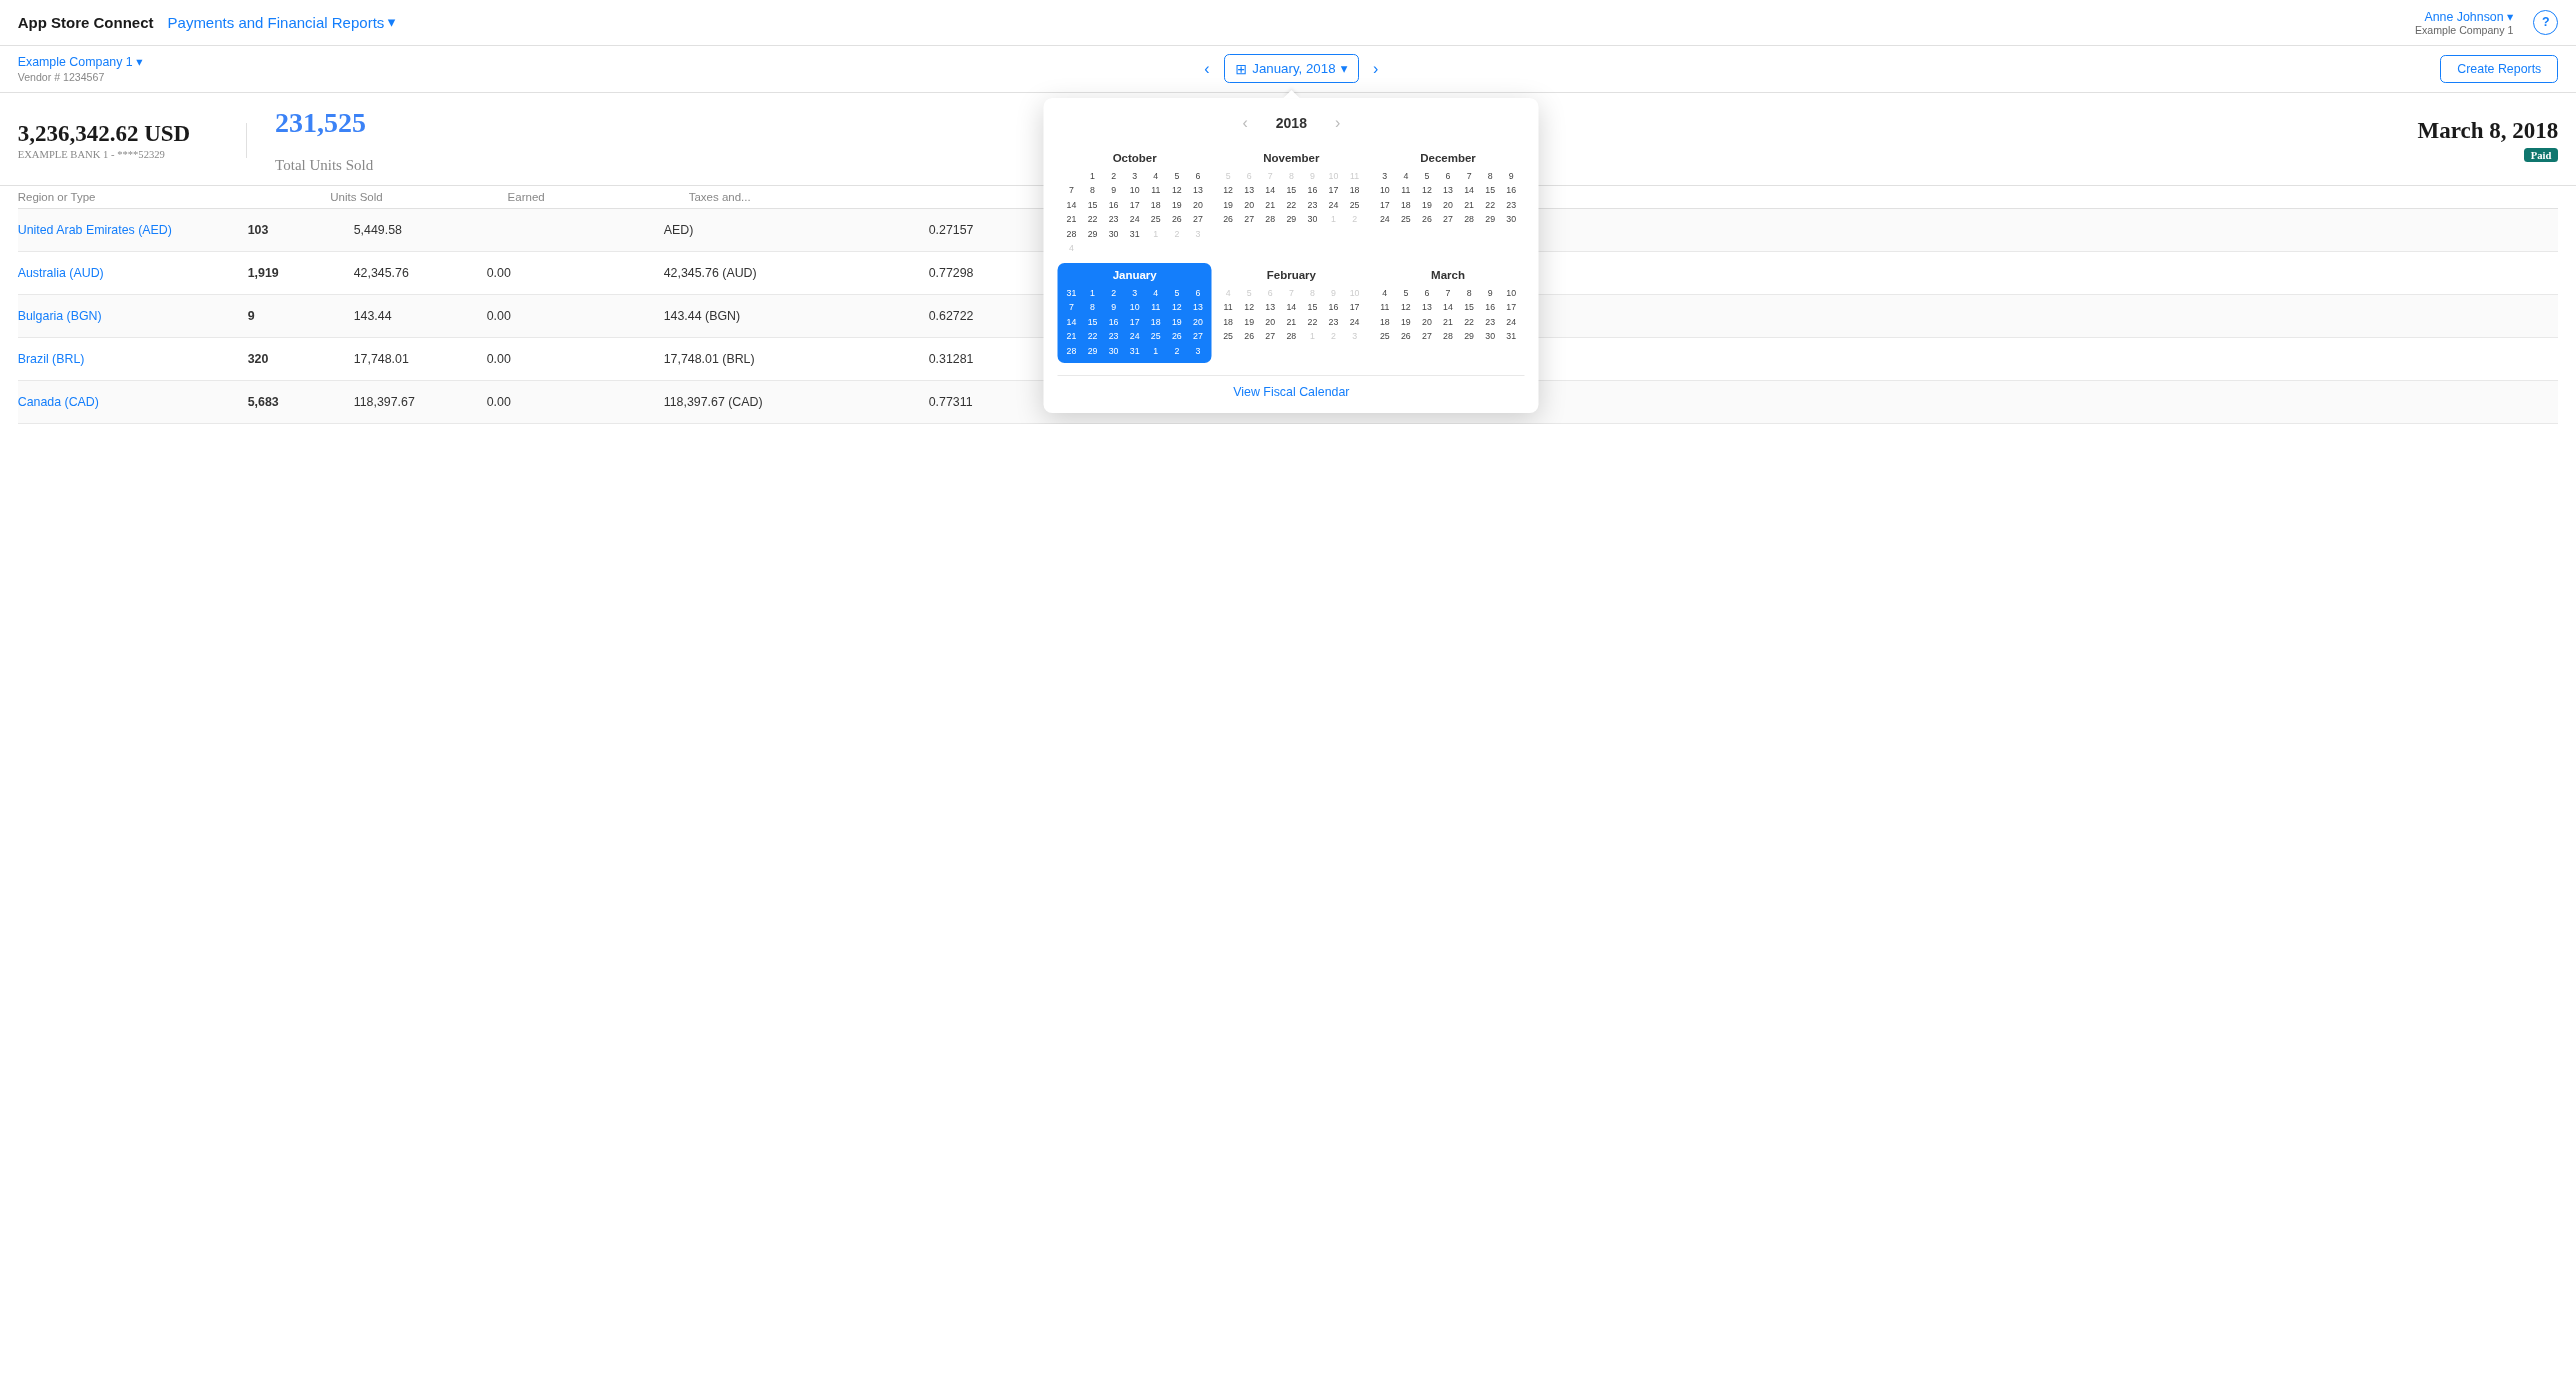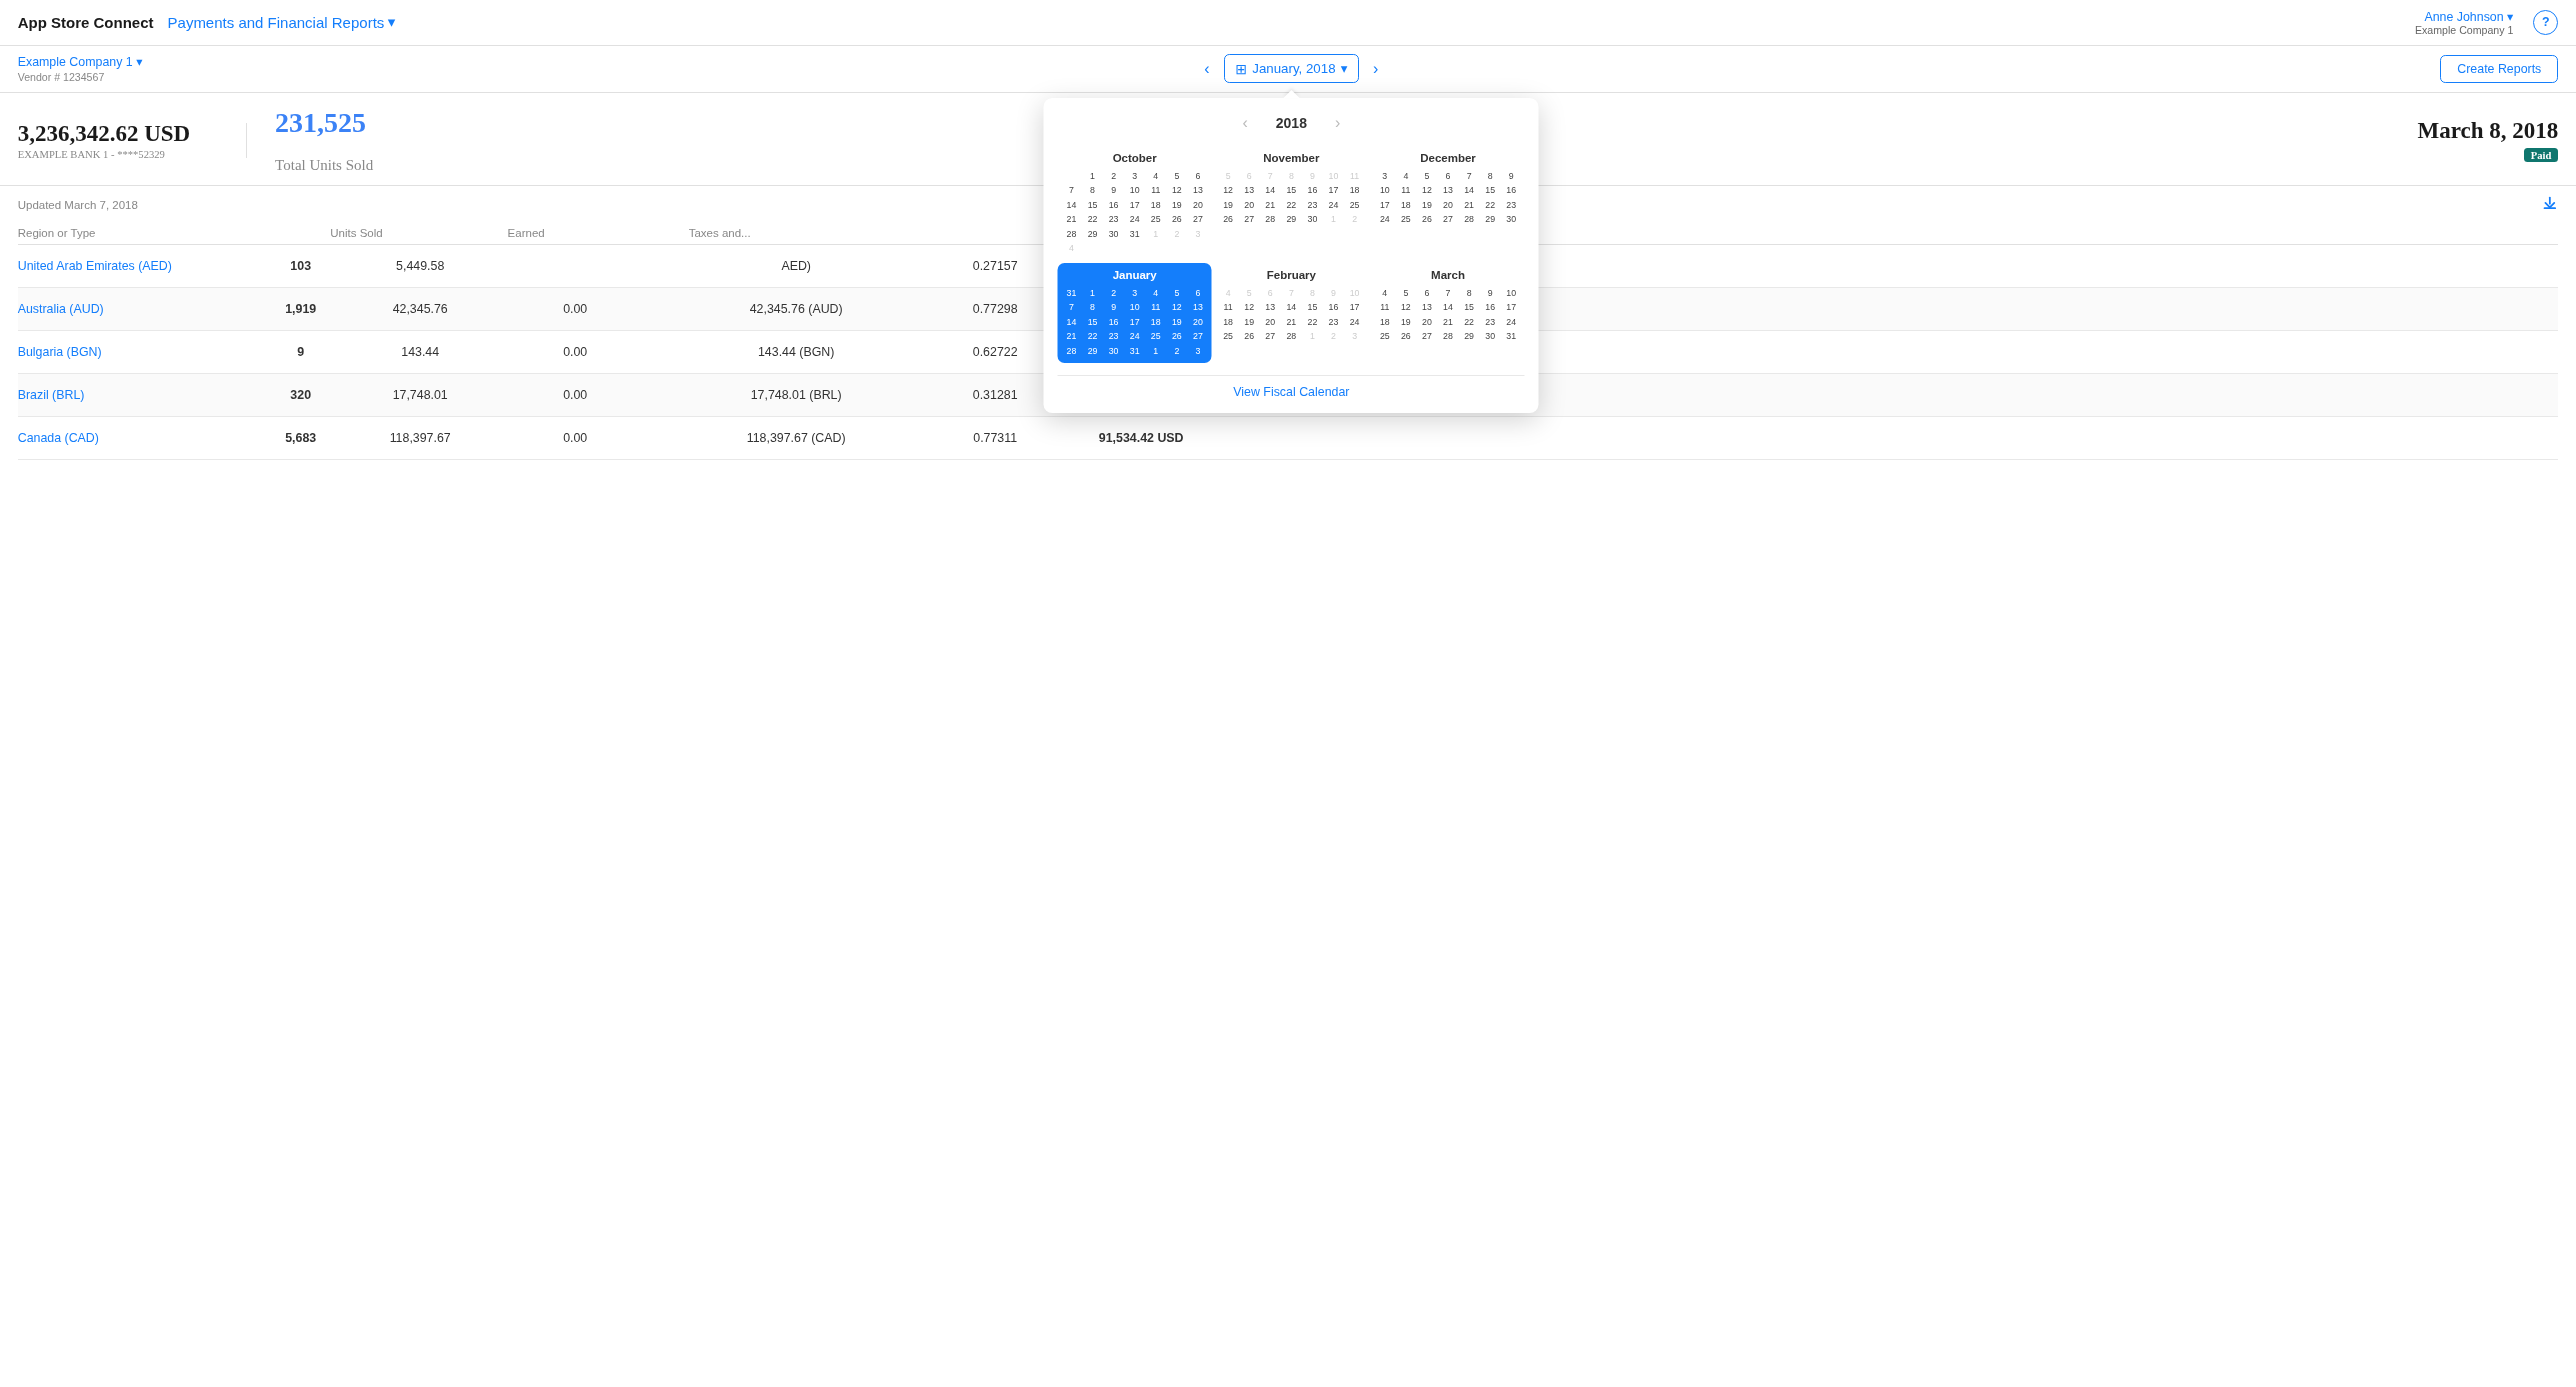--- a/index.html
+++ b/index.html
@@ -45,21 +45,21 @@
     .updated-text { font-size: 11.5px; color: #888; }
     .download-icon { color: #147EFB; font-size: 16px; cursor: pointer; }
 
     .table-header { display: grid; grid-template-columns: 230px 106px 133px 177px 265px 133px 159px; padding: 5.3px 0; border-bottom: 0.9px solid #e0e0e0; gap: 29px; }
     .th { font-size: 11.5px; color: #888; font-weight: 400; }
     .th:not(:first-child) { text-align: right; }
 
     .table-row { display: grid; grid-template-columns: 230px 106px 133px 177px 265px 133px 159px; padding: 14px 0; border-bottom: 0.9px solid #e8e8e8; align-items: center; }
     .table-row:nth-child(even) { background: #fafafa; }
     .td { font-size: 12.4px; color: #333; }
-    .td:not(:first-child) { text-align: center; }
+    .td:not(:first-child) { text-align: left; }
     .td-link { color: #147EFB; cursor: pointer; font-size: 12.4px; }
     .td-bold { font-weight: 700; }
 
     
     .calendar-dropdown { position: absolute; top: 44px; left: 50%; transform: translateX(-50%); background: #fff; border-radius: 8.8px; box-shadow: 0 7px 28px rgba(0,0,0,0.18); z-index: 100; width: 495px; padding: 14px; }
     .cal-arrow { position: absolute; top: -8.8px; left: 50%; transform: translateX(-50%); width: 0; height: 0; border-left: 8.8px solid transparent; border-right: 8.8px solid transparent; border-bottom: 8.8px solid #fff; filter: drop-shadow(0 -1.8px 1.8px rgba(0,0,0,0.08)); }
     .cal-year-nav { display: flex; align-items: center; justify-content: center; gap: 21px; margin-bottom: 12.4px; font-size: 14px; font-weight: 600; color: #333; }
     .cal-year-arrow { background: none; border: none; color: #bbb; font-size: 16px; cursor: pointer; padding: 1.8px 7px; }
     .cal-months-grid { display: grid; grid-template-columns: 1fr 1fr 1fr; gap: 3px; }
     .cal-month { padding: 5.3px 3.5px; }
@@ -363,30 +363,20 @@
     <div class="summary-units-num">231,525</div>
     <div class="summary-units-label">Total Units Sold</div>
   </div>
   <div class="summary-right">
     <div class="summary-date">March 8, 2018</div>
     <div><span class="paid-badge">Paid</span></div>
   </div>
 </div>
 
 <div class="table-area">
-  <div class="updated-row">
-    <span class="updated-text">Updated March 7, 2018</span>
-    <span class="download-icon">
-      <svg width="17.7" height="17.7" viewBox="0 0 20 20" fill="none" xmlns="http://www.w3.org/2000/svg">
-        <rect x="3" y="15" width="14" height="2" rx="1" fill="#147EFB"></rect>
-        <rect x="9" y="3" width="2" height="9" rx="1" fill="#147EFB"></rect>
-        <path d="M5 10l5 5 5-5" stroke="#147EFB" stroke-width="2" fill="none" stroke-linecap="round" stroke-linejoin="round"></path>
-      </svg>
-    </span>
-  </div>
 
   <div class="table-header">
     <span class="th">Region or Type</span>
     <span class="th">Units Sold</span>
     <span class="th">Earned</span>
     <span class="th">Taxes and...</span>
     <span class="th"></span>
     <span class="th">Exchange Rate</span>
     <span class="th">Proceeds</span>
   </div>

